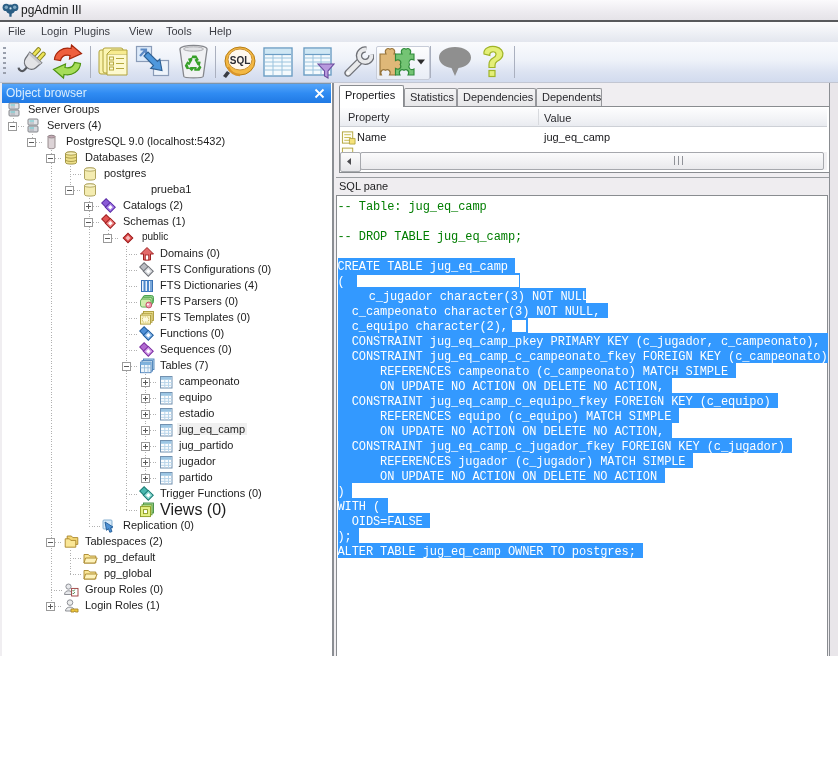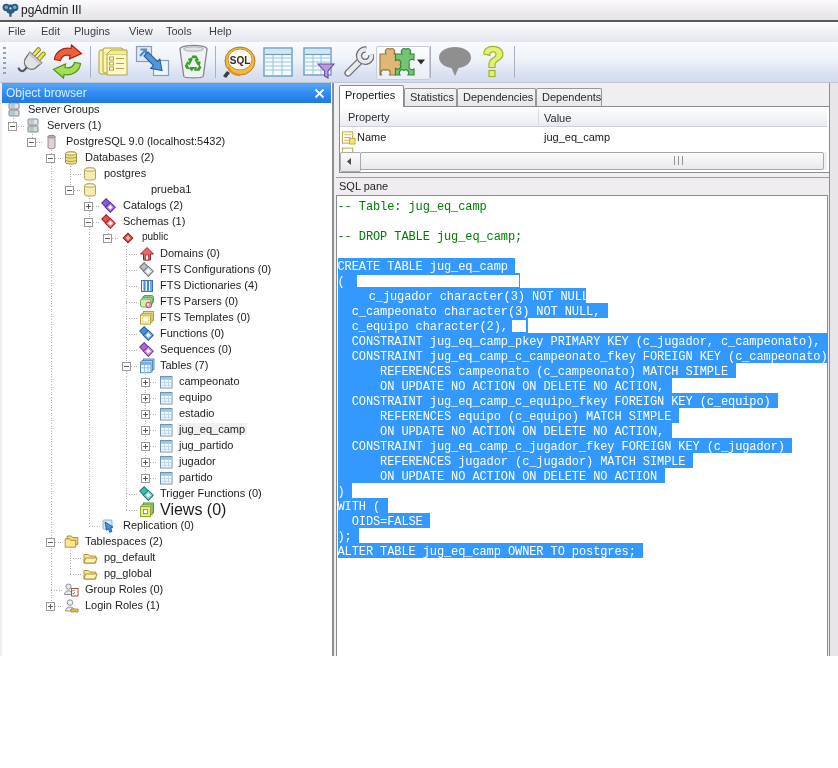--- a/index.html
+++ b/index.html
@@ -21,21 +21,21 @@
   <path d="M7.2 9 L9.8 9 L9.6 14.8 L7.4 14.8 Z" fill="#2b5d84"></path>
   <circle cx="4.3" cy="5.2" r="1.7" fill="#7fa8c4"></circle>
   <circle cx="12.7" cy="5.2" r="1.7" fill="#7fa8c4"></circle>
   <circle cx="8.5" cy="6.4" r="1.1" fill="#cfe0ec"></circle>
 </svg>
 <div class="abs" style="left:21px;top:3px;font-size:12px;color:#1a1a1a;">pgAdmin III</div>
 
 <div class="abs" style="left:0;top:22px;width:838px;height:20px;
   background:linear-gradient(#fcfcfd,#eef0f5 55%,#e3e6ee);border-bottom:1px solid #d5d8e0;"></div>
 <div class="abs" style="left:8px;top:25px;font-size:11px;color:#3c3e45;">File</div>
-<div class="abs" style="left:41px;top:25px;font-size:11px;color:#3c3e45;">Edit</div>
+<div class="abs" style="left:41px;top:25px;font-size:11px;color:#3c3e45;">Login</div>
 <div class="abs" style="left:74px;top:25px;font-size:11px;color:#3c3e45;">Plugins</div>
 <div class="abs" style="left:129px;top:25px;font-size:11px;color:#3c3e45;">View</div>
 <div class="abs" style="left:166px;top:25px;font-size:11px;color:#3c3e45;">Tools</div>
 <div class="abs" style="left:209px;top:25px;font-size:11px;color:#3c3e45;">Help</div>
 
 <div class="abs" style="left:0;top:42px;width:838px;height:40px;
   background:linear-gradient(#fafbfd,#eef2f9 45%,#dce3f2 75%,#d2dbee);border-bottom:1px solid #c2c6d2;"></div>
 <div class="abs" style="left:3px;top:47px;width:3px;height:30px;
   background:repeating-linear-gradient(#9aa0ad 0,#9aa0ad 2px,transparent 2px,transparent 5px);"></div>
 <div class="abs" style="left:90px;top:46px;width:1px;height:32px;background:#aab0bf;"></div>
@@ -303,21 +303,21 @@
     </svg>
 <div class="abs tx" style="left:26px;top:103px;font-size:11px;color:#1c1c1c;padding:0 2px;">Server Groups</div>
 <div class="abs" style="left:18px;top:126px;width:8px;height:1px;background:repeating-linear-gradient(90deg,#b0b0b0 0,#b0b0b0 1px,transparent 1px,transparent 2.6px);"></div>
 <svg class="abs" style="left:8px;top:122px" width="9" height="9" viewBox="0 0 9 9">
       <rect x="0.5" y="0.5" width="8" height="8" fill="#fff" stroke="#9a9a9a"></rect>
       <line x1="2" y1="4.5" x2="7" y2="4.5" stroke="#5a5a5a" stroke-width="1"></line>
     </svg>
 <svg class="abs" style="left:26px;top:118px" width="16" height="16" viewBox="0 0 16 16">
       <use href="#i-srv"></use>
     </svg>
-<div class="abs tx" style="left:45px;top:119px;font-size:11px;color:#1c1c1c;padding:0 2px;">Servers (1)</div>
+<div class="abs tx" style="left:45px;top:119px;font-size:11px;color:#1c1c1c;padding:0 2px;">Servers (4)</div>
 <div class="abs" style="left:36px;top:142px;width:8px;height:1px;background:repeating-linear-gradient(90deg,#b0b0b0 0,#b0b0b0 1px,transparent 1px,transparent 2.6px);"></div>
 <svg class="abs" style="left:27px;top:138px" width="9" height="9" viewBox="0 0 9 9">
       <rect x="0.5" y="0.5" width="8" height="8" fill="#fff" stroke="#9a9a9a"></rect>
       <line x1="2" y1="4.5" x2="7" y2="4.5" stroke="#5a5a5a" stroke-width="1"></line>
     </svg>
 <svg class="abs" style="left:44px;top:134px" width="16" height="16" viewBox="0 0 16 16">
       <use href="#i-pgsql"></use>
     </svg>
 <div class="abs tx" style="left:64px;top:135px;font-size:11px;color:#1c1c1c;padding:0 2px;">PostgreSQL 9.0 (localhost:5432)</div>
 <div class="abs" style="left:55px;top:158px;width:8px;height:1px;background:repeating-linear-gradient(90deg,#b0b0b0 0,#b0b0b0 1px,transparent 1px,transparent 2.6px);"></div>

